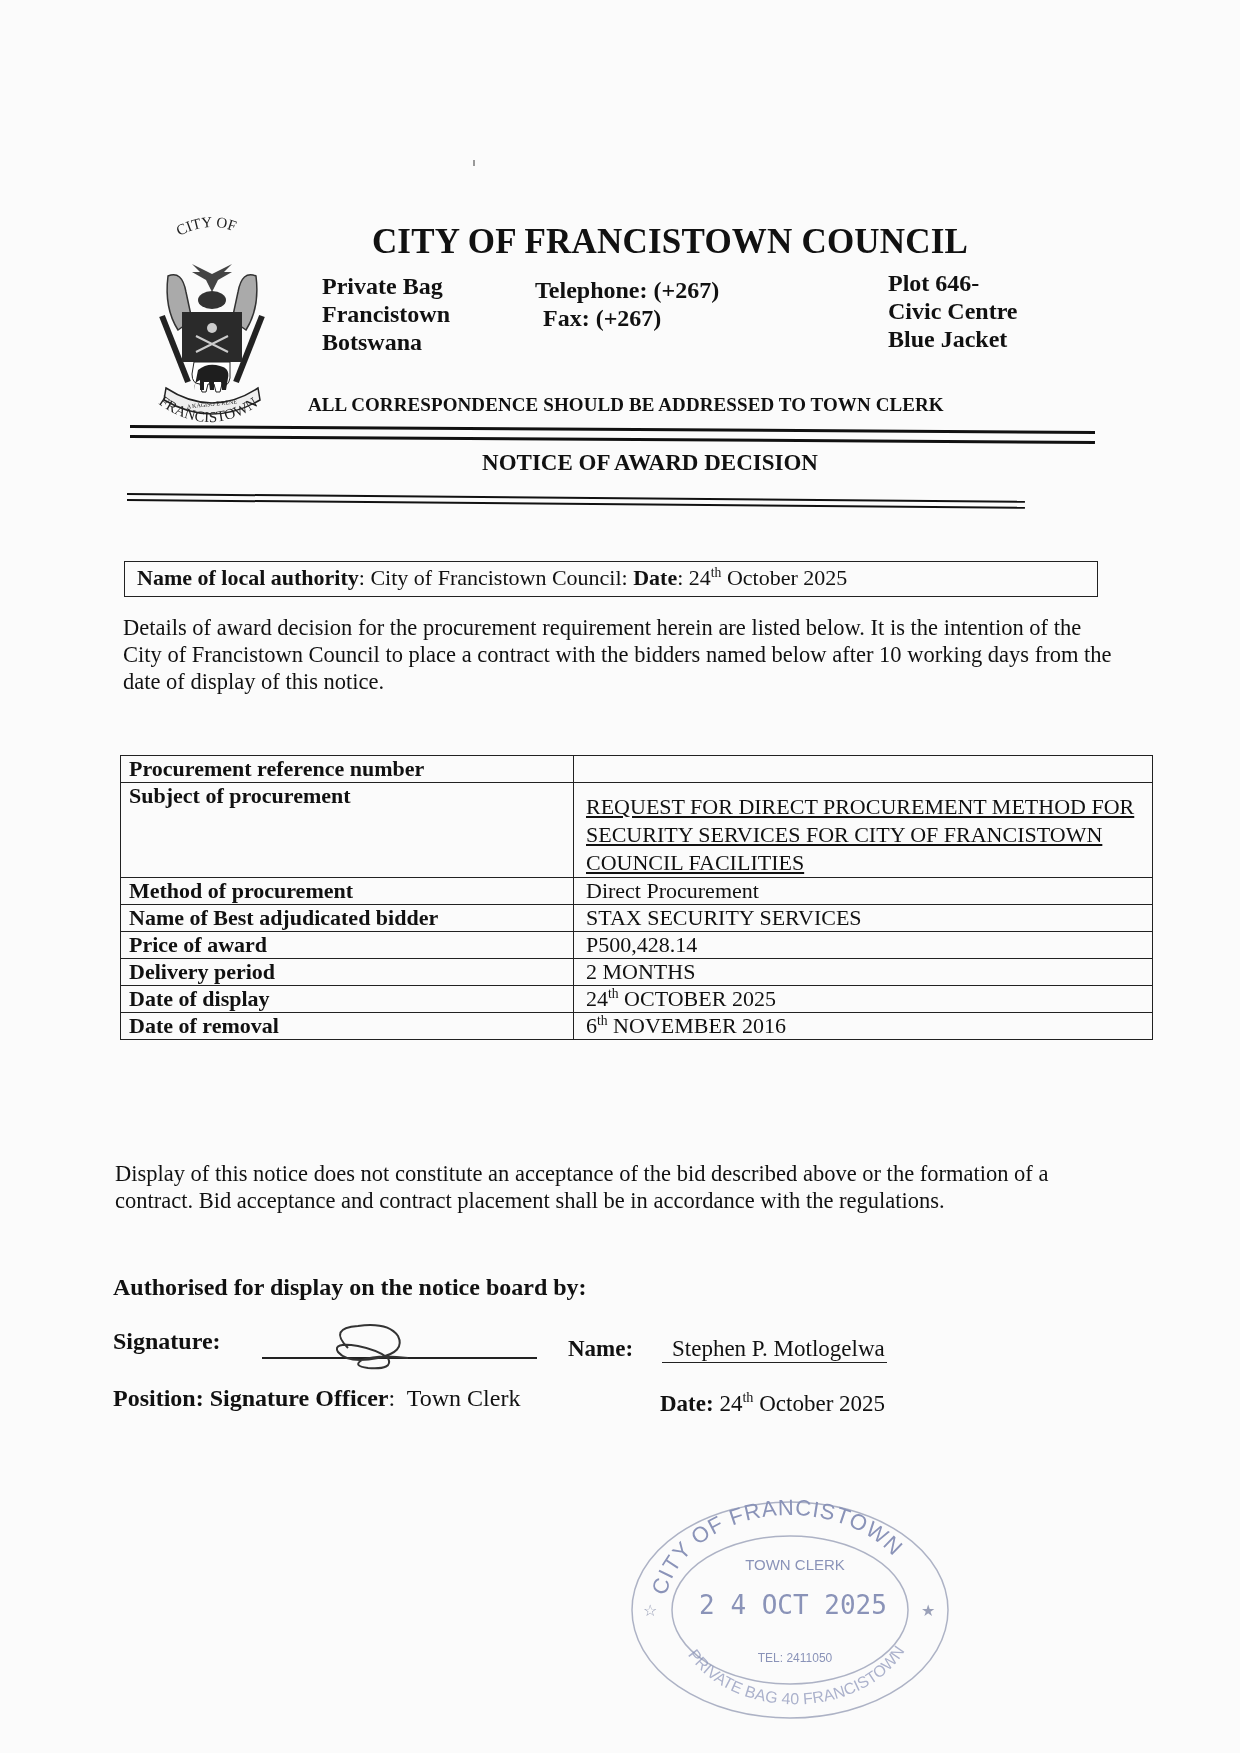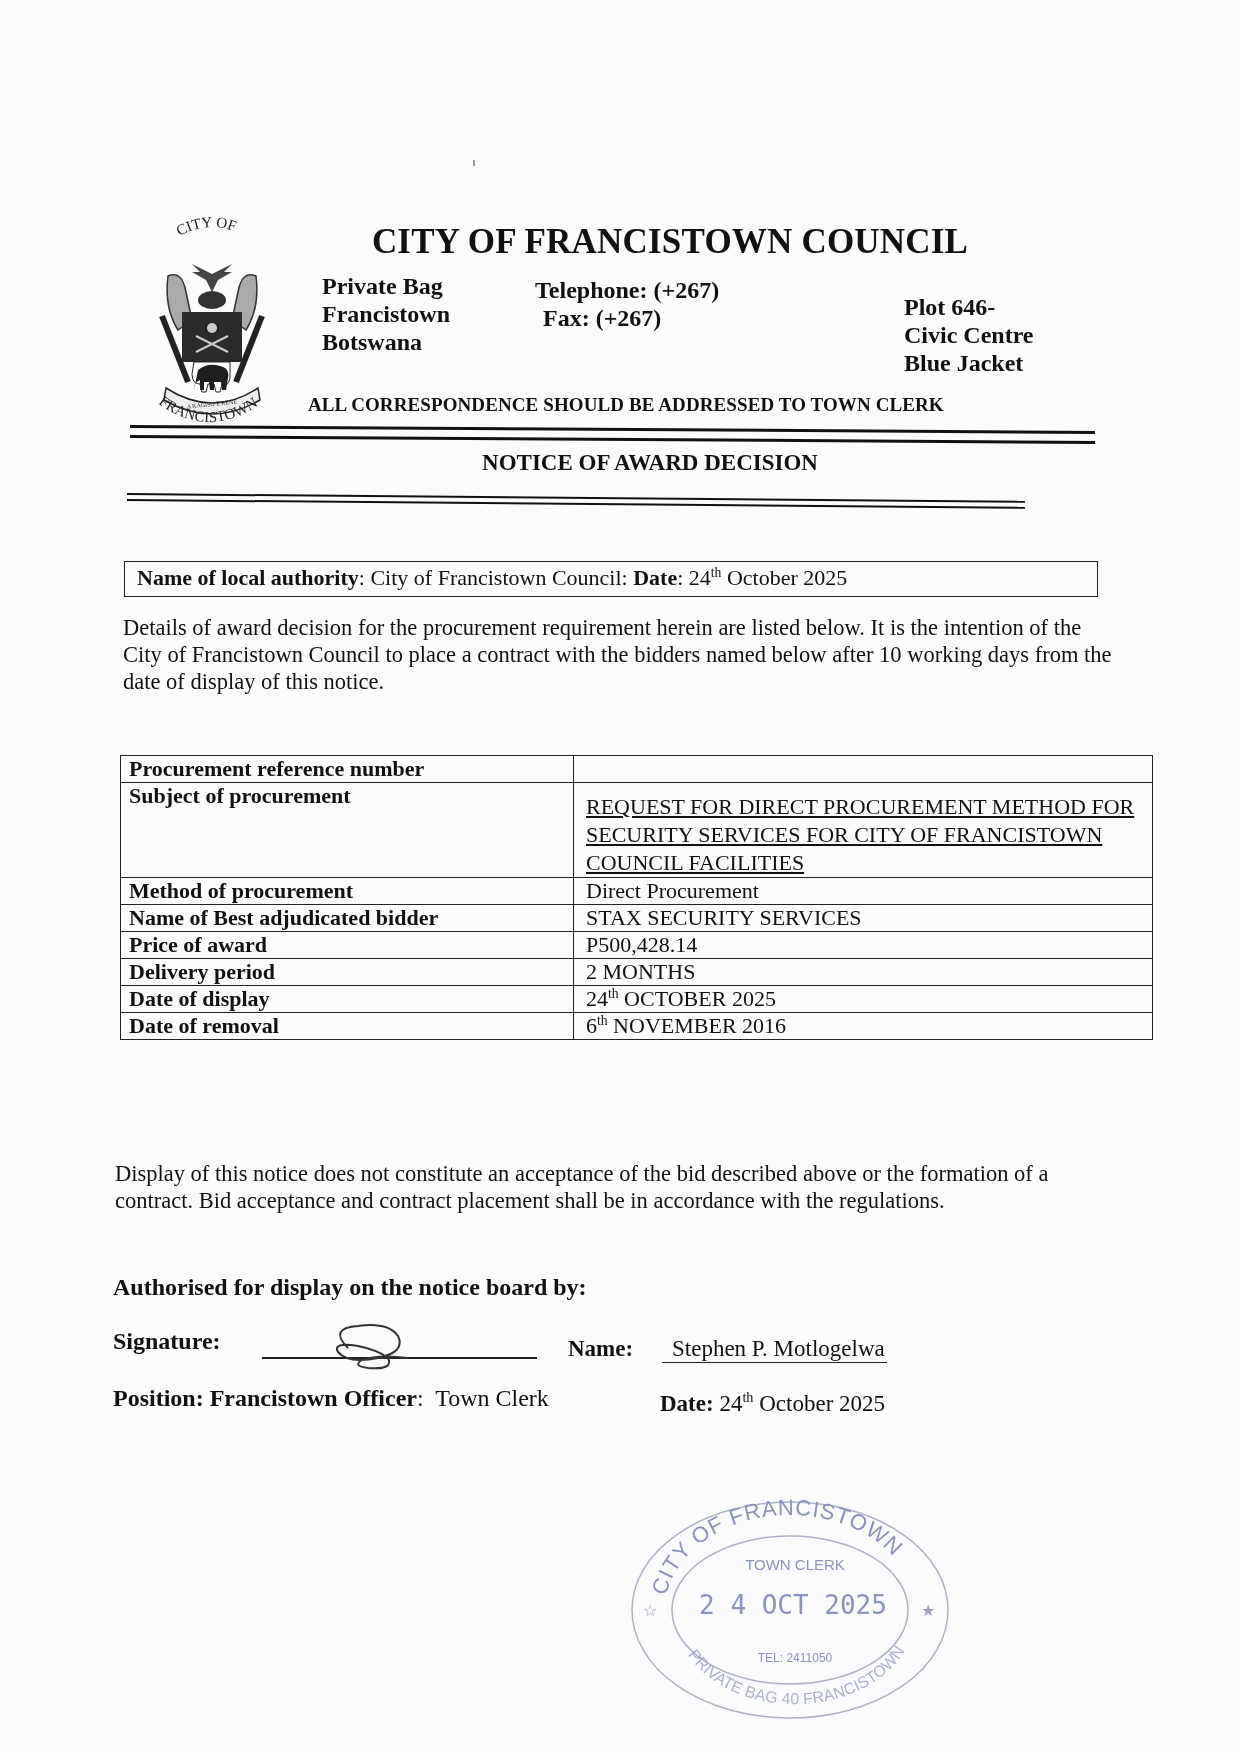--- a/index.html
+++ b/index.html
@@ -8,21 +8,21 @@
     background:#fbfbfb; color:#111;
     font-family:"Liberation Serif","DejaVu Serif",serif;
   }
   .abs { position:absolute; }
   .logo { left:148px; top:212px; width:128px; height:222px; }
   .title { left:330px; top:222px; width:680px; text-align:center; font-size:35px; font-weight:bold; letter-spacing:0.2px; }
   .addr { font-size:24px; font-weight:bold; line-height:28px; }
   .addr-1 { left:322px; top:272px; }
   .addr-2 { left:535px; top:276px; }
   .addr-2 .fax { padding-left:8px; }
-  .addr-3 { left:888px; top:293px;margin-left:16px; }
+  .addr-3 { left:888px; top:269px; }
   .corr { left:308px; top:394px; font-size:19px; font-weight:bold; letter-spacing:0.1px; white-space:nowrap; }
   .rule { position:absolute; background:#111; }
   .notice-title { left:0; width:1300px; top:450px; text-align:center; font-size:23px; font-weight:bold; }
   .auth-box { left:124px; top:561px; width:974px; height:36px; border:1.5px solid #222; box-sizing:border-box;
     font-size:22px; line-height:32px; padding-left:12px; white-space:nowrap; }
   .auth-box b { font-weight:bold; }
   sup { font-size:62%; vertical-align:super; line-height:0; }
   .para { left:123px; top:614px; width:990px; font-size:22.5px; line-height:27px; }
   table.award { position:absolute; left:120px; top:755px; width:1033px; border-collapse:collapse; font-size:22px; }
   table.award td { border:1.5px solid #222; vertical-align:top; padding:0 8px; line-height:26px; }
@@ -155,21 +155,21 @@
 <div class="abs sig-label">Signature:</div>
 <div class="abs sig-line"></div>
 <svg class="abs sig-mark" viewBox="0 0 110 60">
   <path d="M30,30 Q10,10 40,8 Q70,4 80,18 Q88,34 60,40 Q30,46 20,34 Q14,24 40,28 Q60,32 70,40 Q76,52 50,50 Q34,48 44,42 Q60,36 90,40" fill="none" stroke="#333" stroke-width="2"></path>
 </svg>
 
 <div class="abs name-label"><b>Name:</b></div>
 <div class="abs name-val">Stephen P. Motlogelwa</div>
 
 <div class="abs pos">
-  <b>Position: Francistown Officer</b>:&nbsp; <span>Town Clerk</span>
+  <b>Position: Signature Officer</b>:&nbsp; <span>Town Clerk</span>
 </div>
 <div class="abs date2">
   <b>Date:</b> <span>24</span><sup>th</sup> <span>October 2025</span>
 </div>
 
 <svg class="abs stamp" viewBox="0 0 330 240">
   <defs>
     <path id="stTop" d="M40,120 A125,95 0 0 1 290,120"></path>
     <path id="stBot" d="M55,150 A120,90 0 0 0 285,150"></path>
   </defs>

